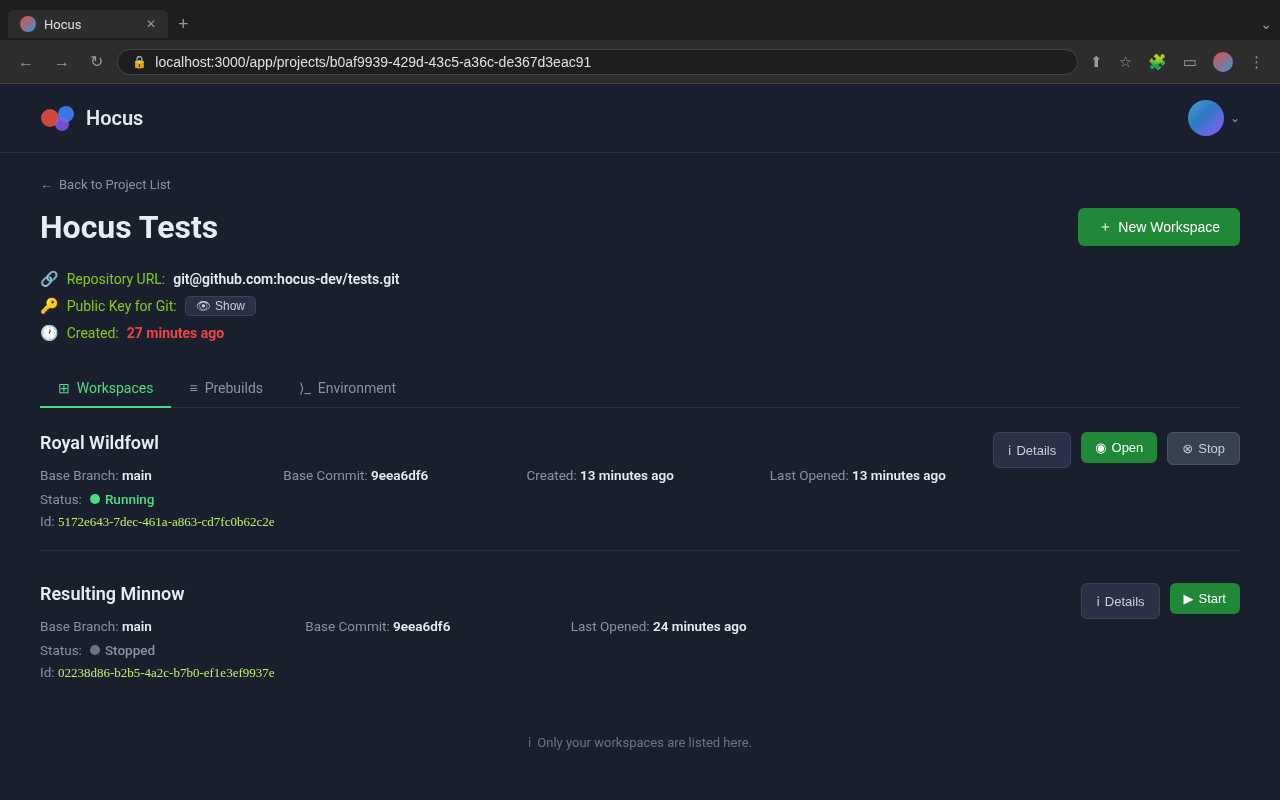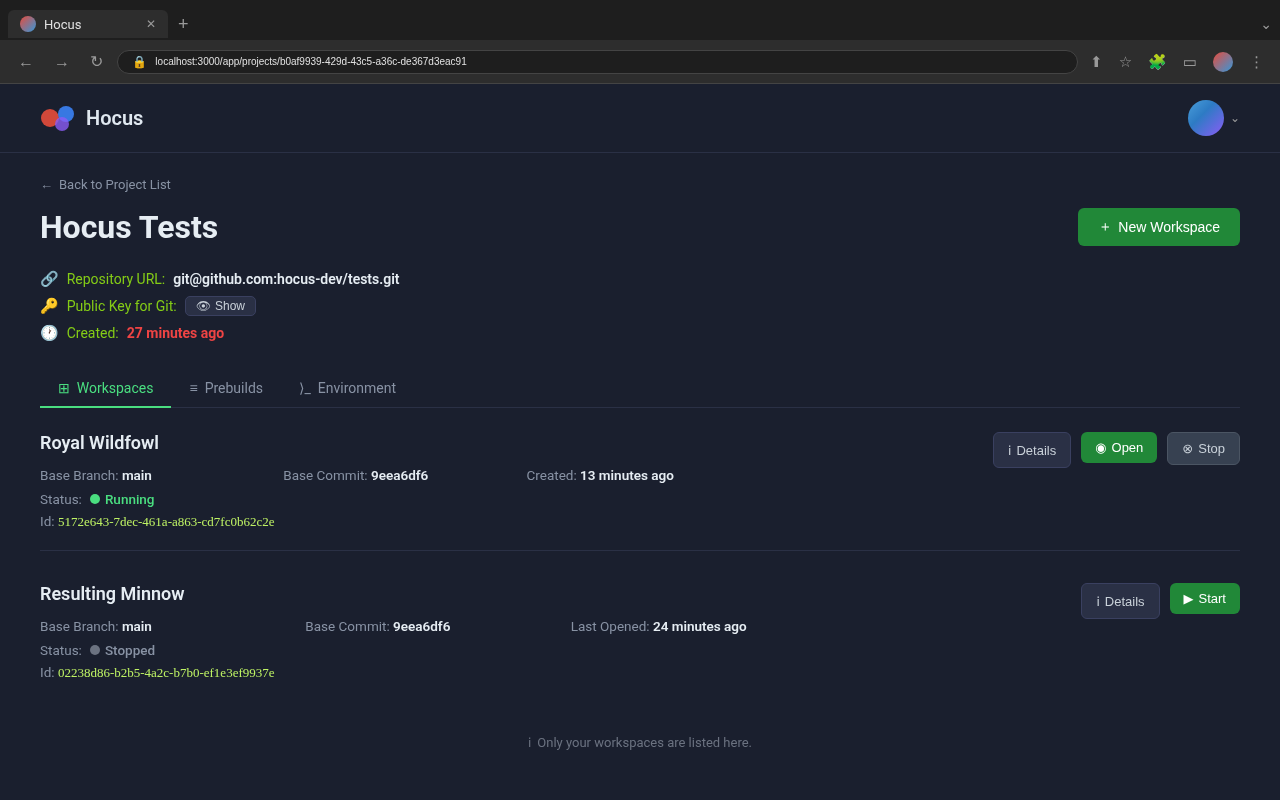--- a/index.html
+++ b/index.html
@@ -89,21 +89,21 @@
       border-radius: 20px;
       padding: 4px 14px;
       gap: 8px;
     }
     .address-bar .lock-icon { color: #999; font-size: 12px; }
     .address-bar input {
       background: none;
       border: none;
       outline: none;
       color: #e0e0e0;
-      font-size: 10px;
+      font-size: 14px;
       flex: 1;
     }
     .toolbar-actions {
       display: flex;
       gap: 8px;
       align-items: center;
     }
     .toolbar-icon-btn {
       background: none;
       border: none;
@@ -497,20 +497,23 @@
             <div class="workspace-grid">
               <div class="ws-field">
                 Base Branch: <span class="ws-val">main</span>
               </div>
               <div class="ws-field">
                 Base Commit: <span class="ws-val">9eea6df6</span>
               </div>
               <div class="ws-field">
                 Created: <span class="ws-val">13 minutes ago</span>
               </div>
+              <div class="ws-field">
+                Last Opened: <span class="ws-val">13 minutes ago</span>
+              </div>
             </div>
             <div class="ws-status-row">
               <span>Status:</span>
               <div class="status-running">
                 <div class="status-dot-green"></div>
                 <span>Running</span>
               </div>
             </div>
             <div class="ws-field" style="margin-top:6px;">
               Id: <span class="ws-id">5172e643-7dec-461a-a863-cd7fc0b62c2e</span>

